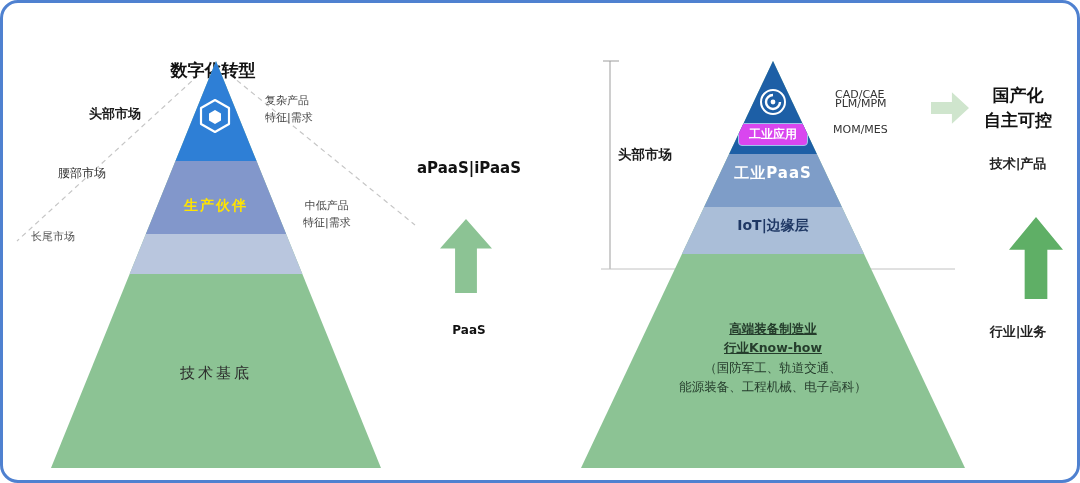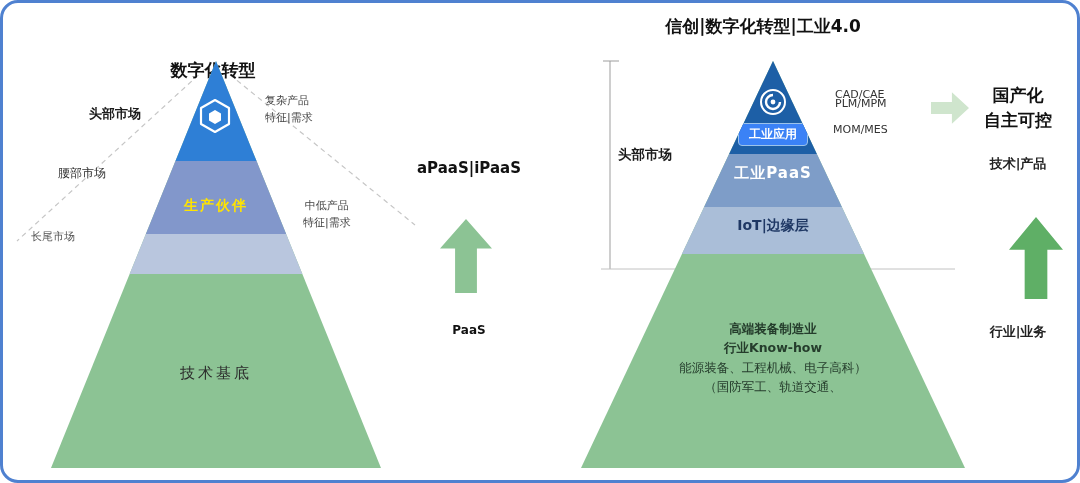--- a/index.html
+++ b/index.html
@@ -33,29 +33,29 @@
   .pyr-right {
     position:absolute; left:578px; top:58px; width:384px; height:407px;
     clip-path:polygon(50% 0, 100% 100%, 0 100%); background:#8cc394;
   }
   .pyr-right .band { position:absolute; left:0; right:0; }
   .r-band1 { top:0;     height:93px; background:#1d5fa6; }
   .r-band2 { top:93px;  height:53px; background:#7e9dc8; }
   .r-band3 { top:146px; height:47px; background:#aabed8; }
   .circle-icon { position:absolute; left:177px; top:26px; width:30px; height:30px; }
   .app-badge { position:absolute; left:50%; transform:translateX(-50%); top:62px;
-               padding:2px 10px; background:#3b82f6; border:1px solid #9cc3ea; border-radius:4px;
+               padding:2px 10px; background:#d946ef; border:1px solid #9cc3ea; border-radius:4px;
                color:#fff; font-weight:bold; font-size:12px; white-space:nowrap; }
   .paas-layer-label { position:absolute; top:103px; width:100%; text-align:center;
                       color:#ffffff; font-weight:bold; font-size:15px; letter-spacing:1px; }
   .iot-label { position:absolute; top:156px; width:100%; text-align:center;
                color:#1f3864; font-weight:bold; font-size:14px; }
   .base-block { position:absolute; top:258px; width:100%; text-align:center;
                 color:#253d2c; font-size:12.5px; line-height:1.55; }
-  .base-block .bold-line { font-weight:bold; }
+  .base-block .bold-line { font-weight:bold;text-decoration:underline; }
 
   
   .lbl-head-left { left:86px;  top:102px; font-size:13px; font-weight:bold; color:#1c1c1c; }
   .lbl-waist     { left:55px;  top:162px; font-size:12px; color:#333; }
   .lbl-tail      { left:28px;  top:226px; font-size:11px; color:#555; }
   .lbl-demand1   { left:262px; top:90px;  font-size:11px; color:#444; line-height:1.5; text-align:left; }
   .lbl-demand2   { left:300px; top:195px; font-size:11px; color:#444; line-height:1.5; text-align:center; }
   .lbl-apaas { left:410px; top:156px; width:112px; text-align:center; font-size:15px; font-weight:bold; color:#111; }
   .lbl-paas  { left:410px; top:320px; width:112px; text-align:center; font-size:12px; font-weight:bold; color:#111; }
 
@@ -84,21 +84,20 @@
 
   <svg class="overlay-svg" viewBox="0 0 1080 483">
     <line x1="202" y1="66" x2="14" y2="238" stroke="#c6c6c6" stroke-width="1.2" stroke-dasharray="5,4"></line>
     <line x1="220" y1="66" x2="412" y2="222" stroke="#c6c6c6" stroke-width="1.2" stroke-dasharray="5,4"></line>
     <line x1="607" y1="58" x2="607" y2="266" stroke="#9d9d9d" stroke-width="1"></line>
     <line x1="600" y1="58" x2="616" y2="58" stroke="#9d9d9d" stroke-width="1"></line>
     <line x1="598" y1="266" x2="952" y2="266" stroke="#c2c2c2" stroke-width="1"></line>
   </svg>
 
   <div class="txt title-left">数字化转型</div>
-  <div class="txt title-right">信创|数字化转型|工业4.0</div>
 
   <div class="pyr-left">
     <div class="band band-blue"></div>
     <div class="band band-slate"></div>
     <div class="band band-light"></div>
     <svg class="hex-icon" viewBox="0 0 34 36">
       <path d="M17 2 L31 10 V26 L17 34 L3 26 V10 Z" fill="none" stroke="#ffffff" stroke-width="2.2" stroke-linejoin="round"></path>
       <path d="M17 12 l6 3.5 v7 l-6 3.5 l-6 -3.5 v-7 Z" fill="#ffffff"></path>
     </svg>
     <div class="partner-label">生产伙伴</div>
@@ -130,22 +129,22 @@
       <circle cx="15" cy="15" r="12" fill="none" stroke="#ffffff" stroke-width="2"></circle>
       <path d="M15 8 a7 7 0 1 0 7 7" fill="none" stroke="#ffffff" stroke-width="2.4"></path>
       <circle cx="15" cy="15" r="2.4" fill="#ffffff"></circle>
     </svg>
     <div class="app-badge">工业应用</div>
     <div class="paas-layer-label">工业PaaS</div>
     <div class="iot-label">IoT|边缘层</div>
     <div class="base-block">
       <div class="bold-line">高端装备制造业</div>
       <div class="bold-line">行业Know-how</div>
+      <div>（国防军工、轨道交通、</div>
       <div>能源装备、工程机械、电子高科）</div>
-      <div>（国防军工、轨道交通、</div>
     </div>
   </div>
 
   <div class="txt lbl-head-right">头部市场</div>
   <div class="txt lbl-cad">CAD/CAE</div>
   <div class="txt lbl-plm">PLM/MPM</div>
   <div class="txt lbl-mom">MOM/MES</div>
 
   <div class="abs arrow-right-small"></div>
   <div class="txt lbl-sovereign">

